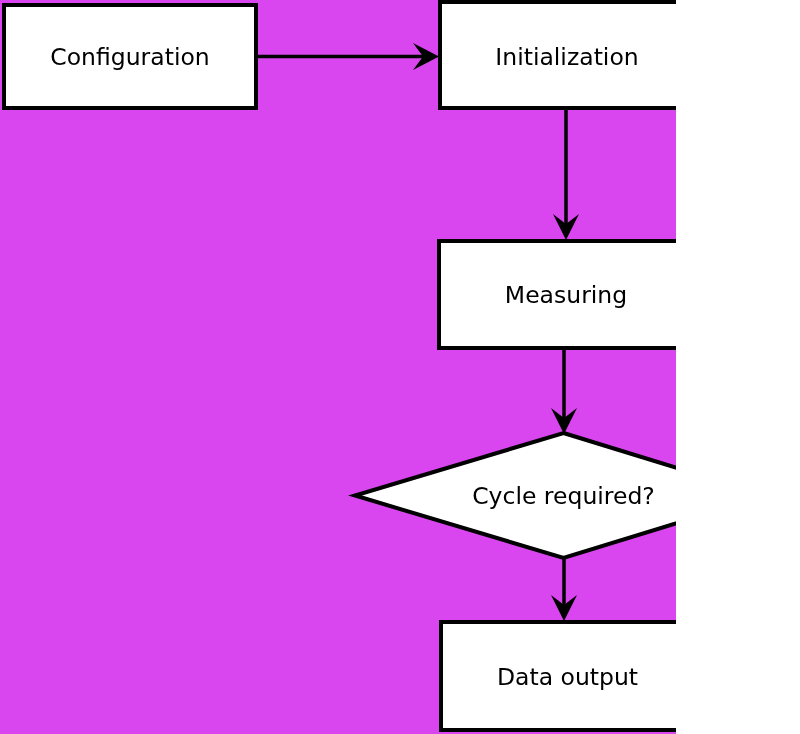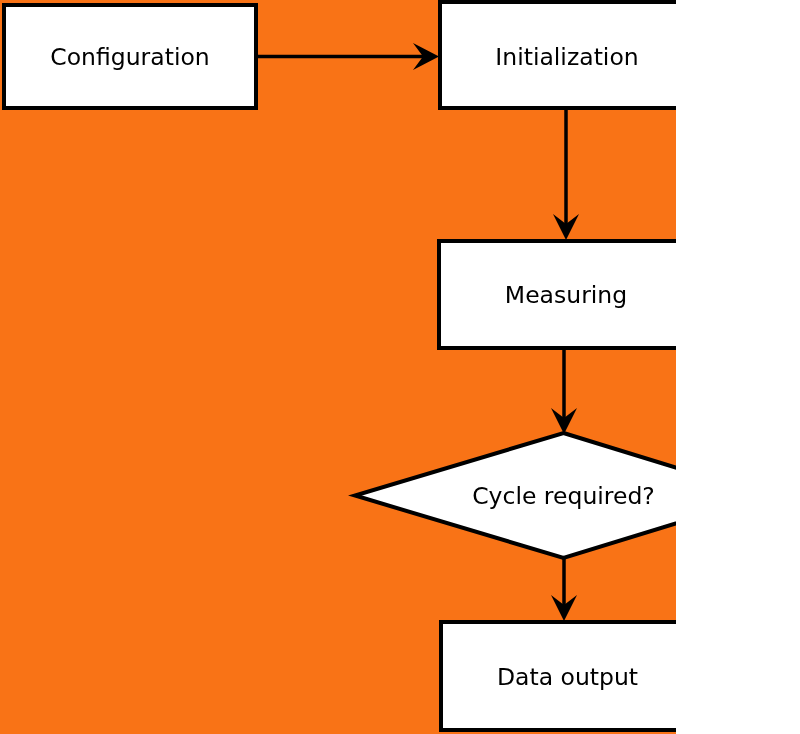--- a/index.html
+++ b/index.html
@@ -4,21 +4,21 @@
 <style>
   html, body {
     margin: 0;
     padding: 0;
     background: #ffffff;
   }
   .canvas {
     position: relative;
     width: 676px;
     height: 734px;
-    background: #f97316;
+    background: #d946ef;
     overflow: hidden;
   }
   svg {
     display: block;
   }
   .box {
     fill: #ffffff;
     stroke: #000000;
     stroke-width: 4;
   }

